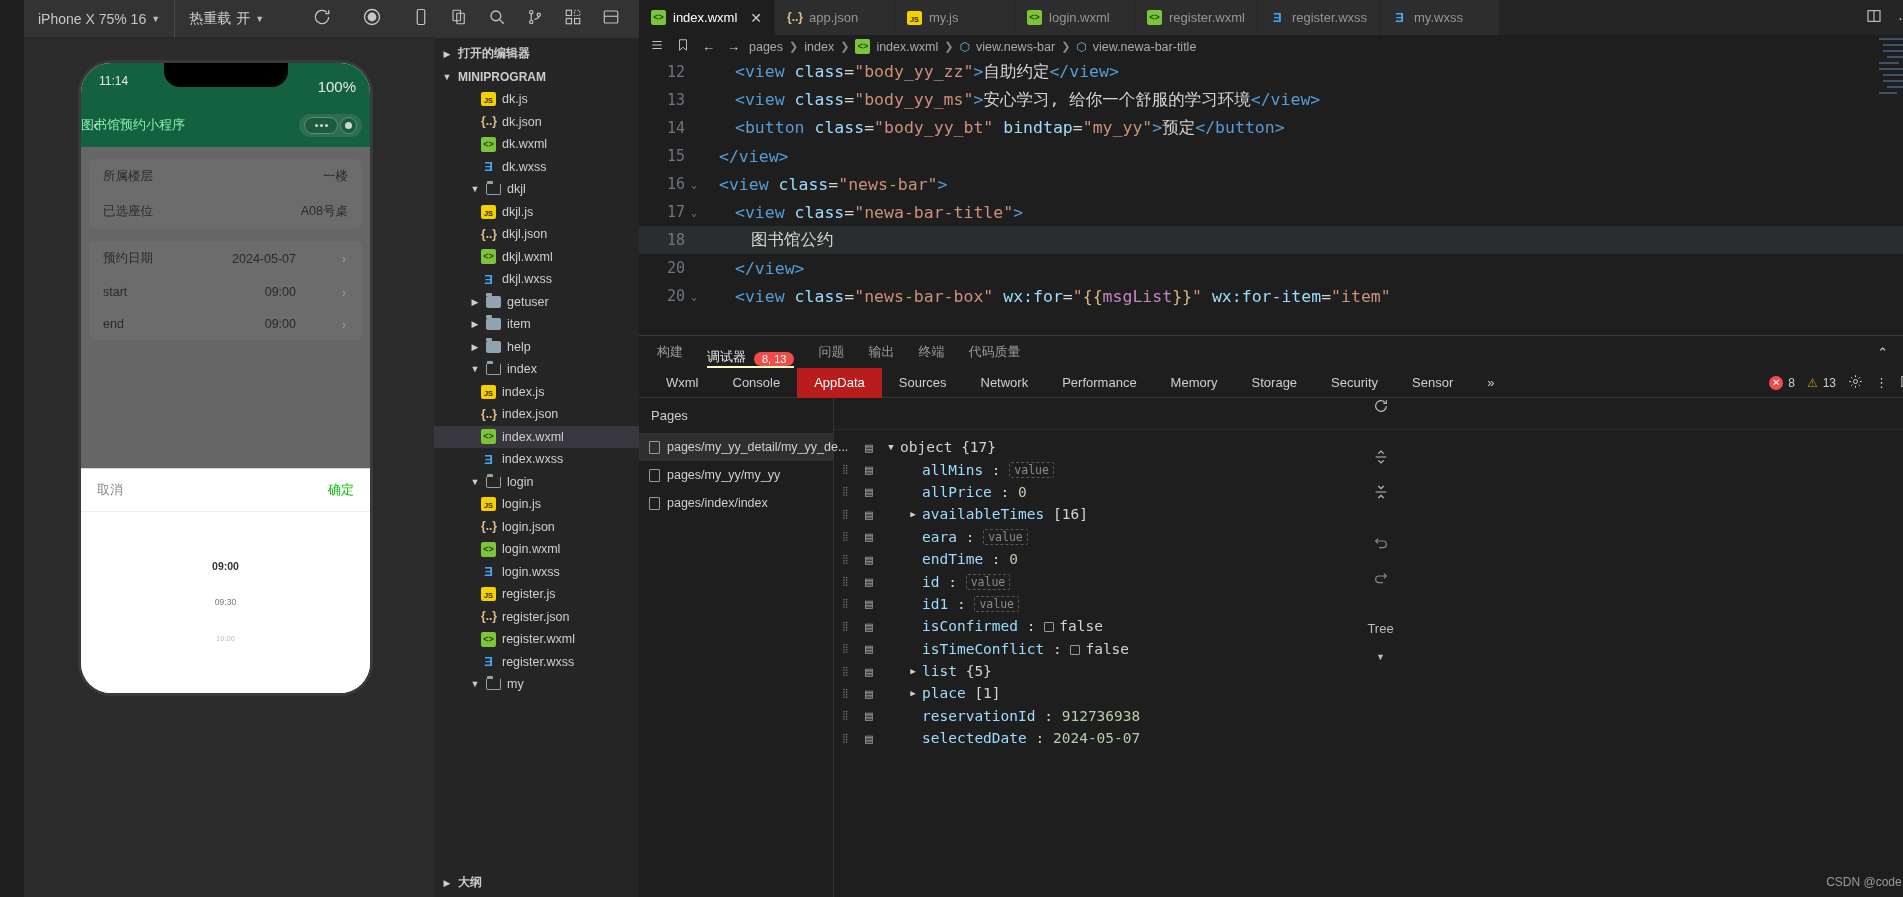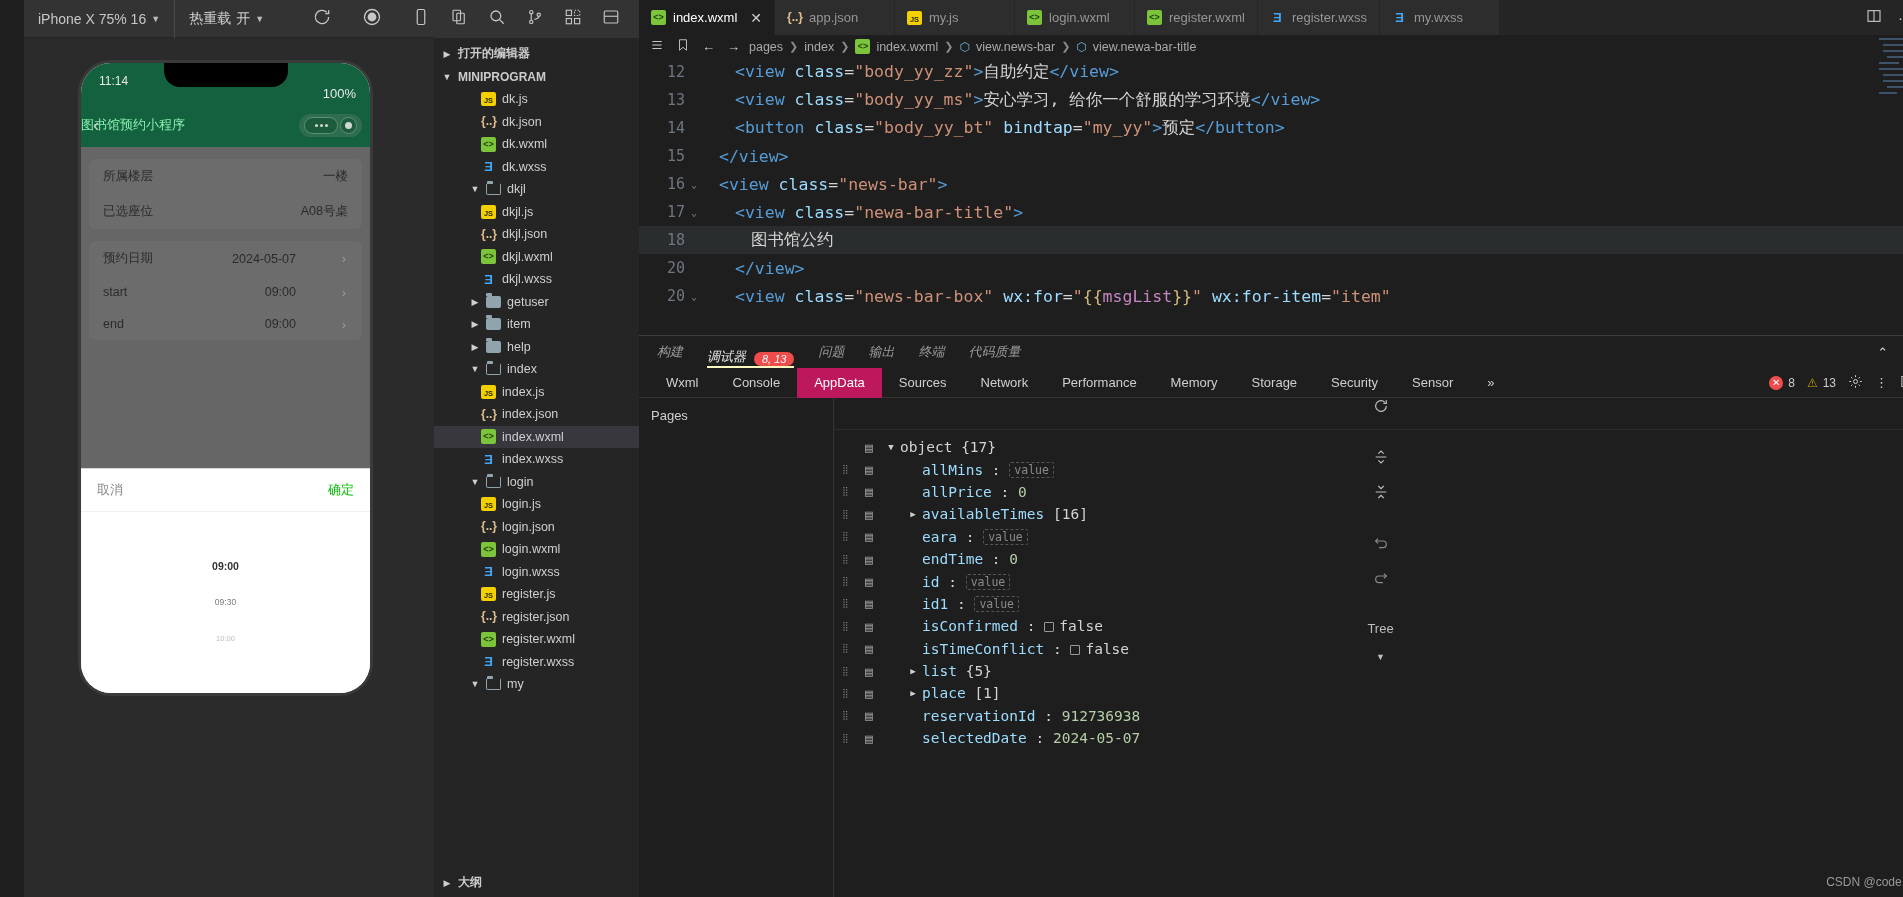--- a/index.html
+++ b/index.html
@@ -36,21 +36,21 @@
     overflow: hidden;
     box-shadow: 0 0 0 3px #3a3a3a;
   }
   .phone-status {
     height: 40px; background: #14613f; position: relative;
   }
   .phone-status .clock {
     position: absolute; left: 18px; top: 11px; font-size: 12px; color: #e8e8e8;
   }
   .phone-status .battery {
-    position: absolute; right: 14px; top: 23px; font-size: 13px; color: #e8e8e8;
+    position: absolute; right: 14px; top: 15px; font-size: 15px; color: #e8e8e8;
   }
   .phone-notch {
     position: absolute; left: 50%; transform: translateX(-50%); top: -6px;
     width: 124px; height: 30px; background: #000; border-radius: 0 0 16px 16px;
   }
   .phone-nav {
     height: 44px; background: #14613f; display: flex; align-items: center;
     position: relative;
   }
   .phone-nav .back { position: absolute; left: 12px; color: #cfd8d2; font-size: 19px; }
@@ -163,28 +163,28 @@
   .k-plain { color:#d4d4d4; }
   .k-brace { color:#d7ba7d; }
   .k-mu { color:#c586c0; }
   .scroll-mini { position:absolute; right: 0; top: 35px; width: 52px; height: 85px; opacity:.55;}
 
   
   .devpanel { position:absolute; left: 615px; top: 335px; width: 1288px; height: 562px; background:#1e1e1e;
     border-top: 1px solid #3c3c3c; }
   .dev-tabs { display:flex; align-items:center; height: 32px; padding-left: 18px; gap: 24px; font-size:13px; color:#9b9b9b;}
   .dev-tab.active { color:#e7e7e7; border-bottom: 2px solid #fef9c3; height:31px; display:flex; align-items:flex-end;}
-  .dev-tab { display:flex; align-items:center; height:31px;font-style:italic;}
+  .dev-tab { display:flex; align-items:center; height:31px;}
   .badge { background:#f14c4c; color:#fff; border-radius:10px; padding:1px 8px; font-size:11px; margin-left:8px;}
   .dev-right { margin-left:auto; display:flex; align-items:center; gap:14px; padding-right:14px; color:#cfcfcf;}
 
   .dt-tabs { display:flex; align-items:center; height: 30px; background:#1e1e1e; padding-left: 10px;
     font-size:13px; color:#cfcfcf; border-bottom:1px solid #333; }
   .dt { padding: 0 17px; height:30px; display:flex; align-items:center; }
-  .dt.active { background:#be185d; color:#ffffff; }
+  .dt.active { background:#b91c1c; color:#ffffff; }
   .dt-right { margin-left:auto; display:flex; align-items:center; gap:12px; padding-right:12px;}
   .err-pill { display:flex; align-items:center; gap:5px; font-size:12px;}
   .dot-red { width:14px;height:14px;border-radius:50%;background:#f14c4c;color:#fff;font-size:10px;
     display:flex;align-items:center;justify-content:center;}
   .tri-warn { color:#cca700; font-size:12px;}
 
   .dev-body { display:flex; height: 500px; }
   .pages-col { width: 195px; background:#1e1e1e; border-right:1px solid #333; }
   .pages-title { font-size:13px; color:#cfcfcf; padding: 10px 12px; }
   .page-item { display:flex; align-items:center; gap:7px; padding: 7px 10px; font-size:12.5px; color:#cfcfcf;}
@@ -671,20 +671,34 @@
           <span><svg width="15" height="15" viewBox="0 0 24 24" fill="none" stroke="#cfcfcf" stroke-width="1.6">
               <rect x="3" y="4" width="18" height="16"></rect>
               <path d="M15 4v16"></path>
             </svg></span>
         </div>
       </div>
 
     <div class="dev-body">
       <div class="pages-col">
         <div class="pages-title">Pages</div>
+        <div id="pages-list">
+            <div class="page-item sel">
+              <span class="pg-ico"></span>
+              <span>pages/my_yy_detail/my_yy_de...</span>
+            </div>
+            <div class="page-item">
+              <span class="pg-ico"></span>
+              <span>pages/my_yy/my_yy</span>
+            </div>
+            <div class="page-item">
+              <span class="pg-ico"></span>
+              <span>pages/index/index</span>
+            </div>
+          </div>
       </div>
       <div class="appdata-col">
         <div class="ad-toolbar">
           <span>
             <svg width="16" height="16" viewBox="0 0 24 24" fill="none" stroke="#bdbdbd" stroke-width="1.8">
               <path d="M20 12a8 8 0 1 1-2.3-5.6"></path>
                 <path d="M20 3.5V8h-4.5"></path>
               </svg></span>
           <span class="vline"></span>
           <span>

